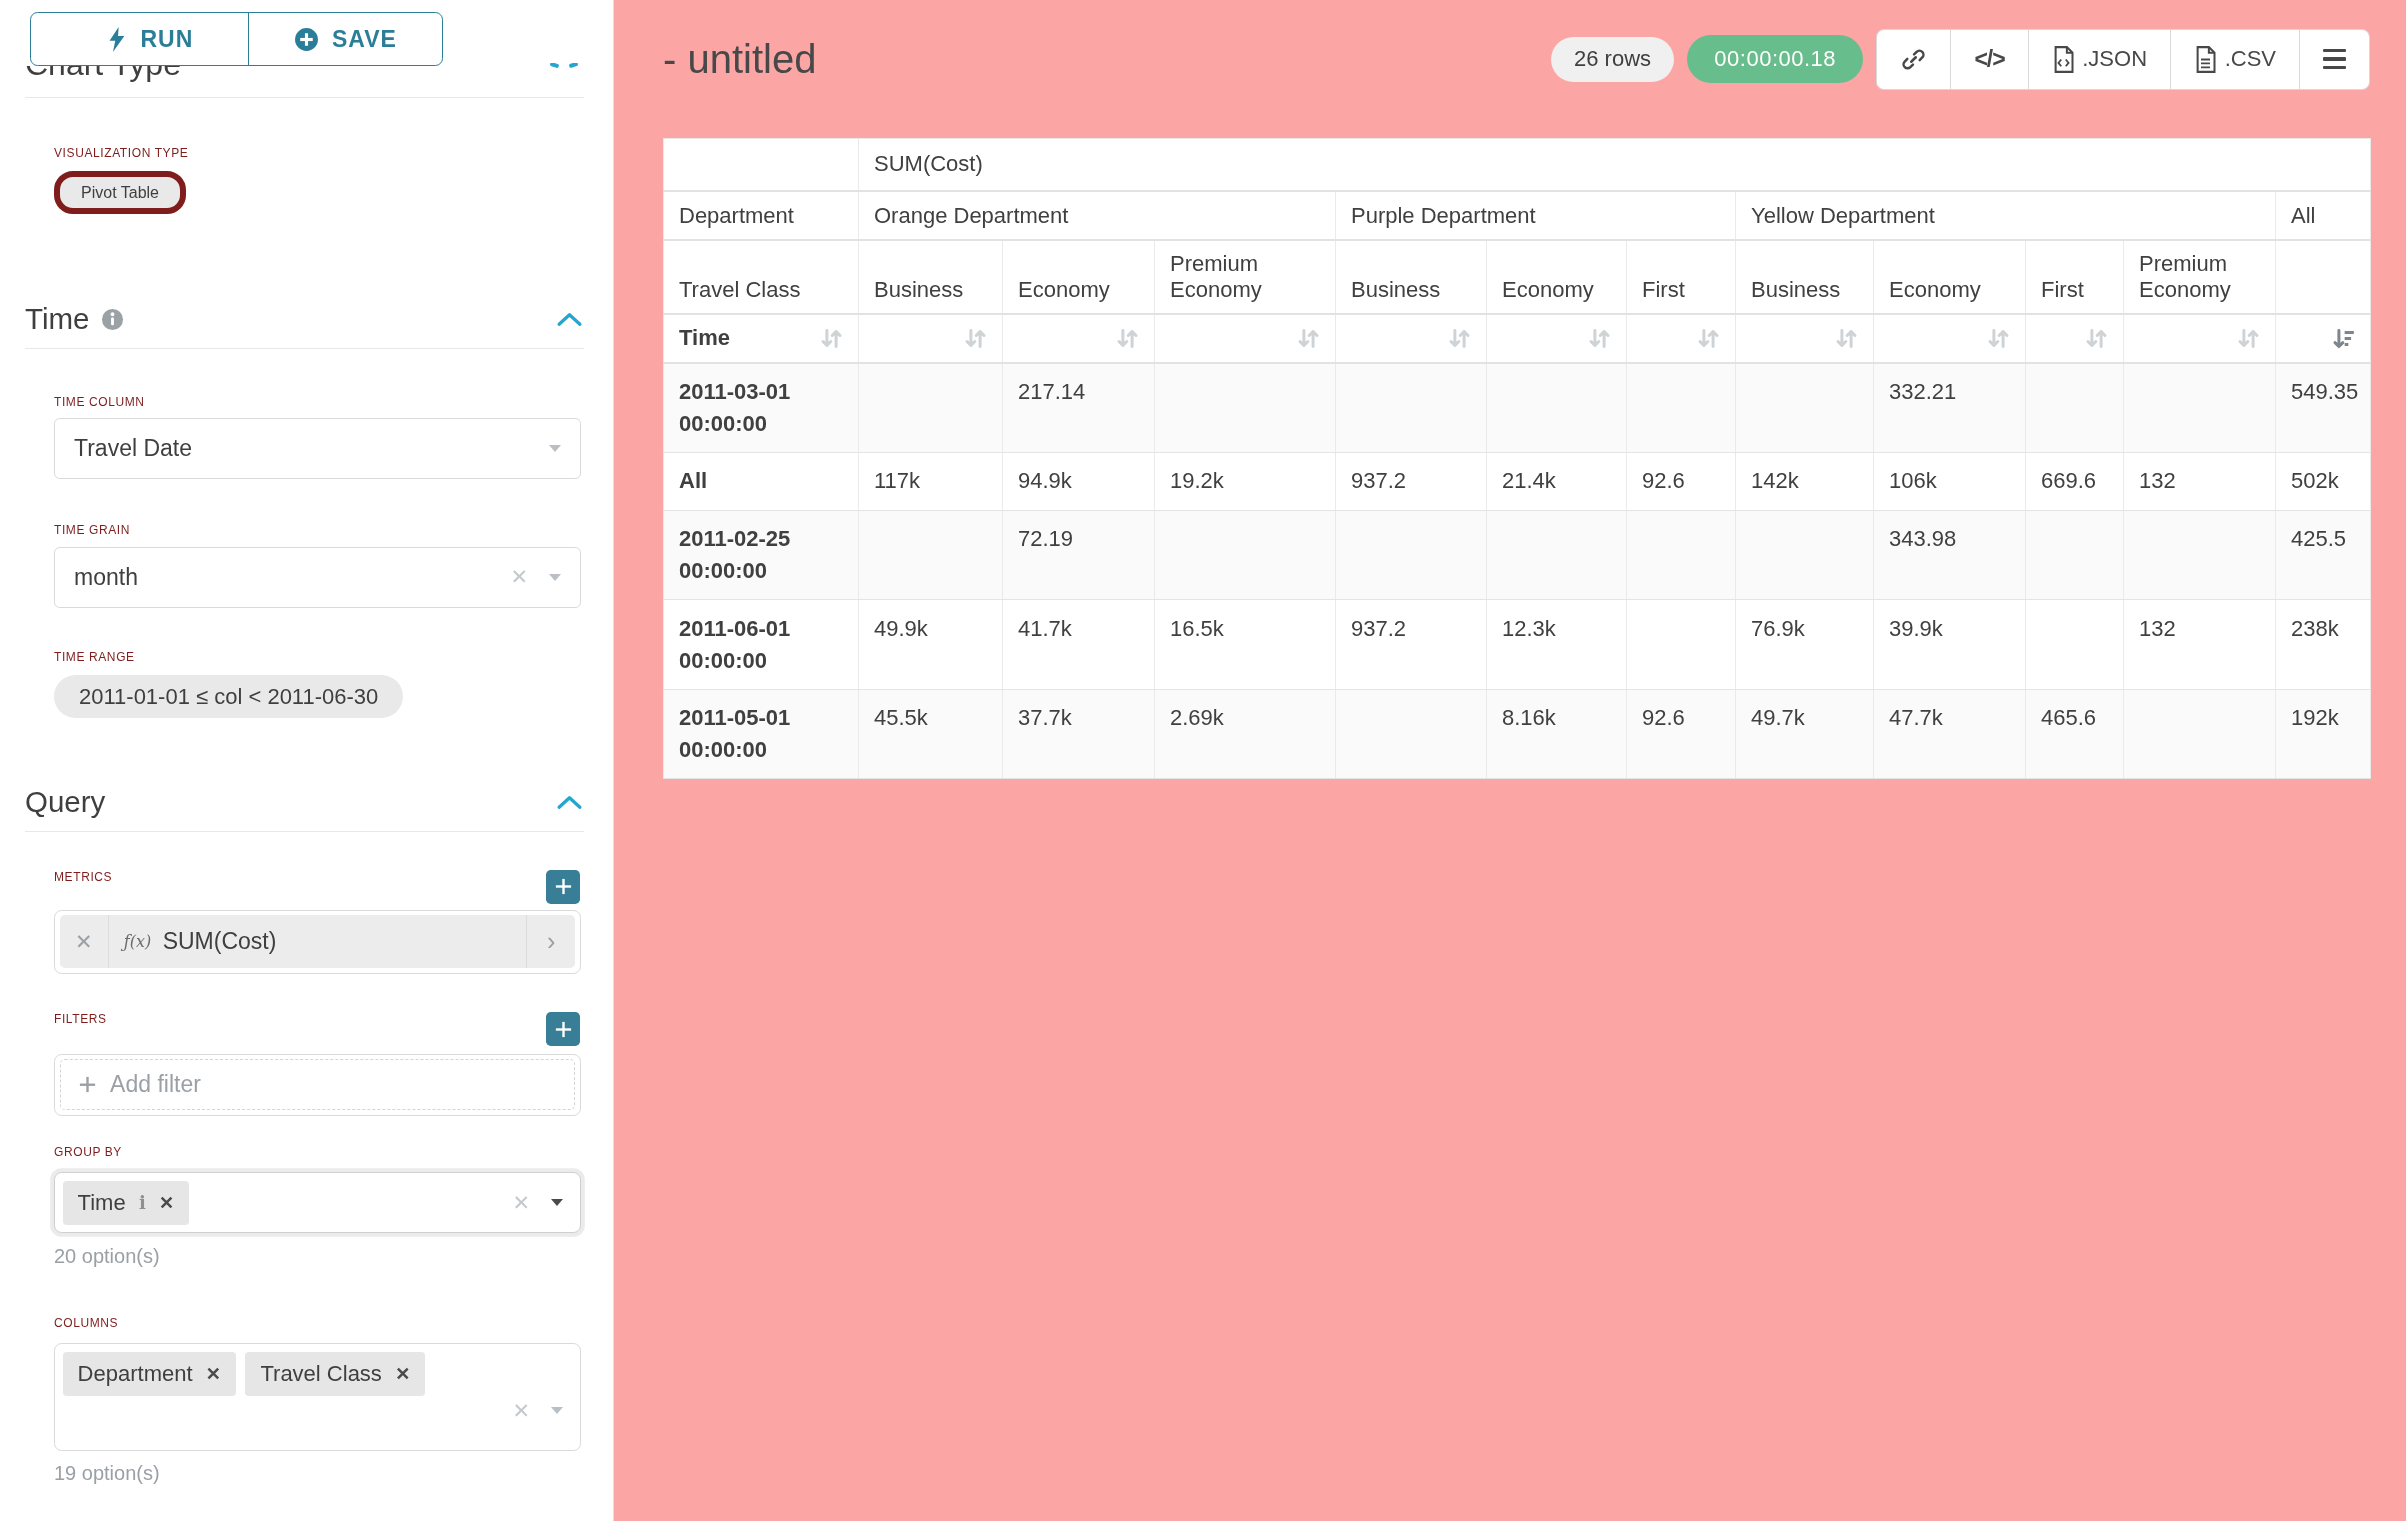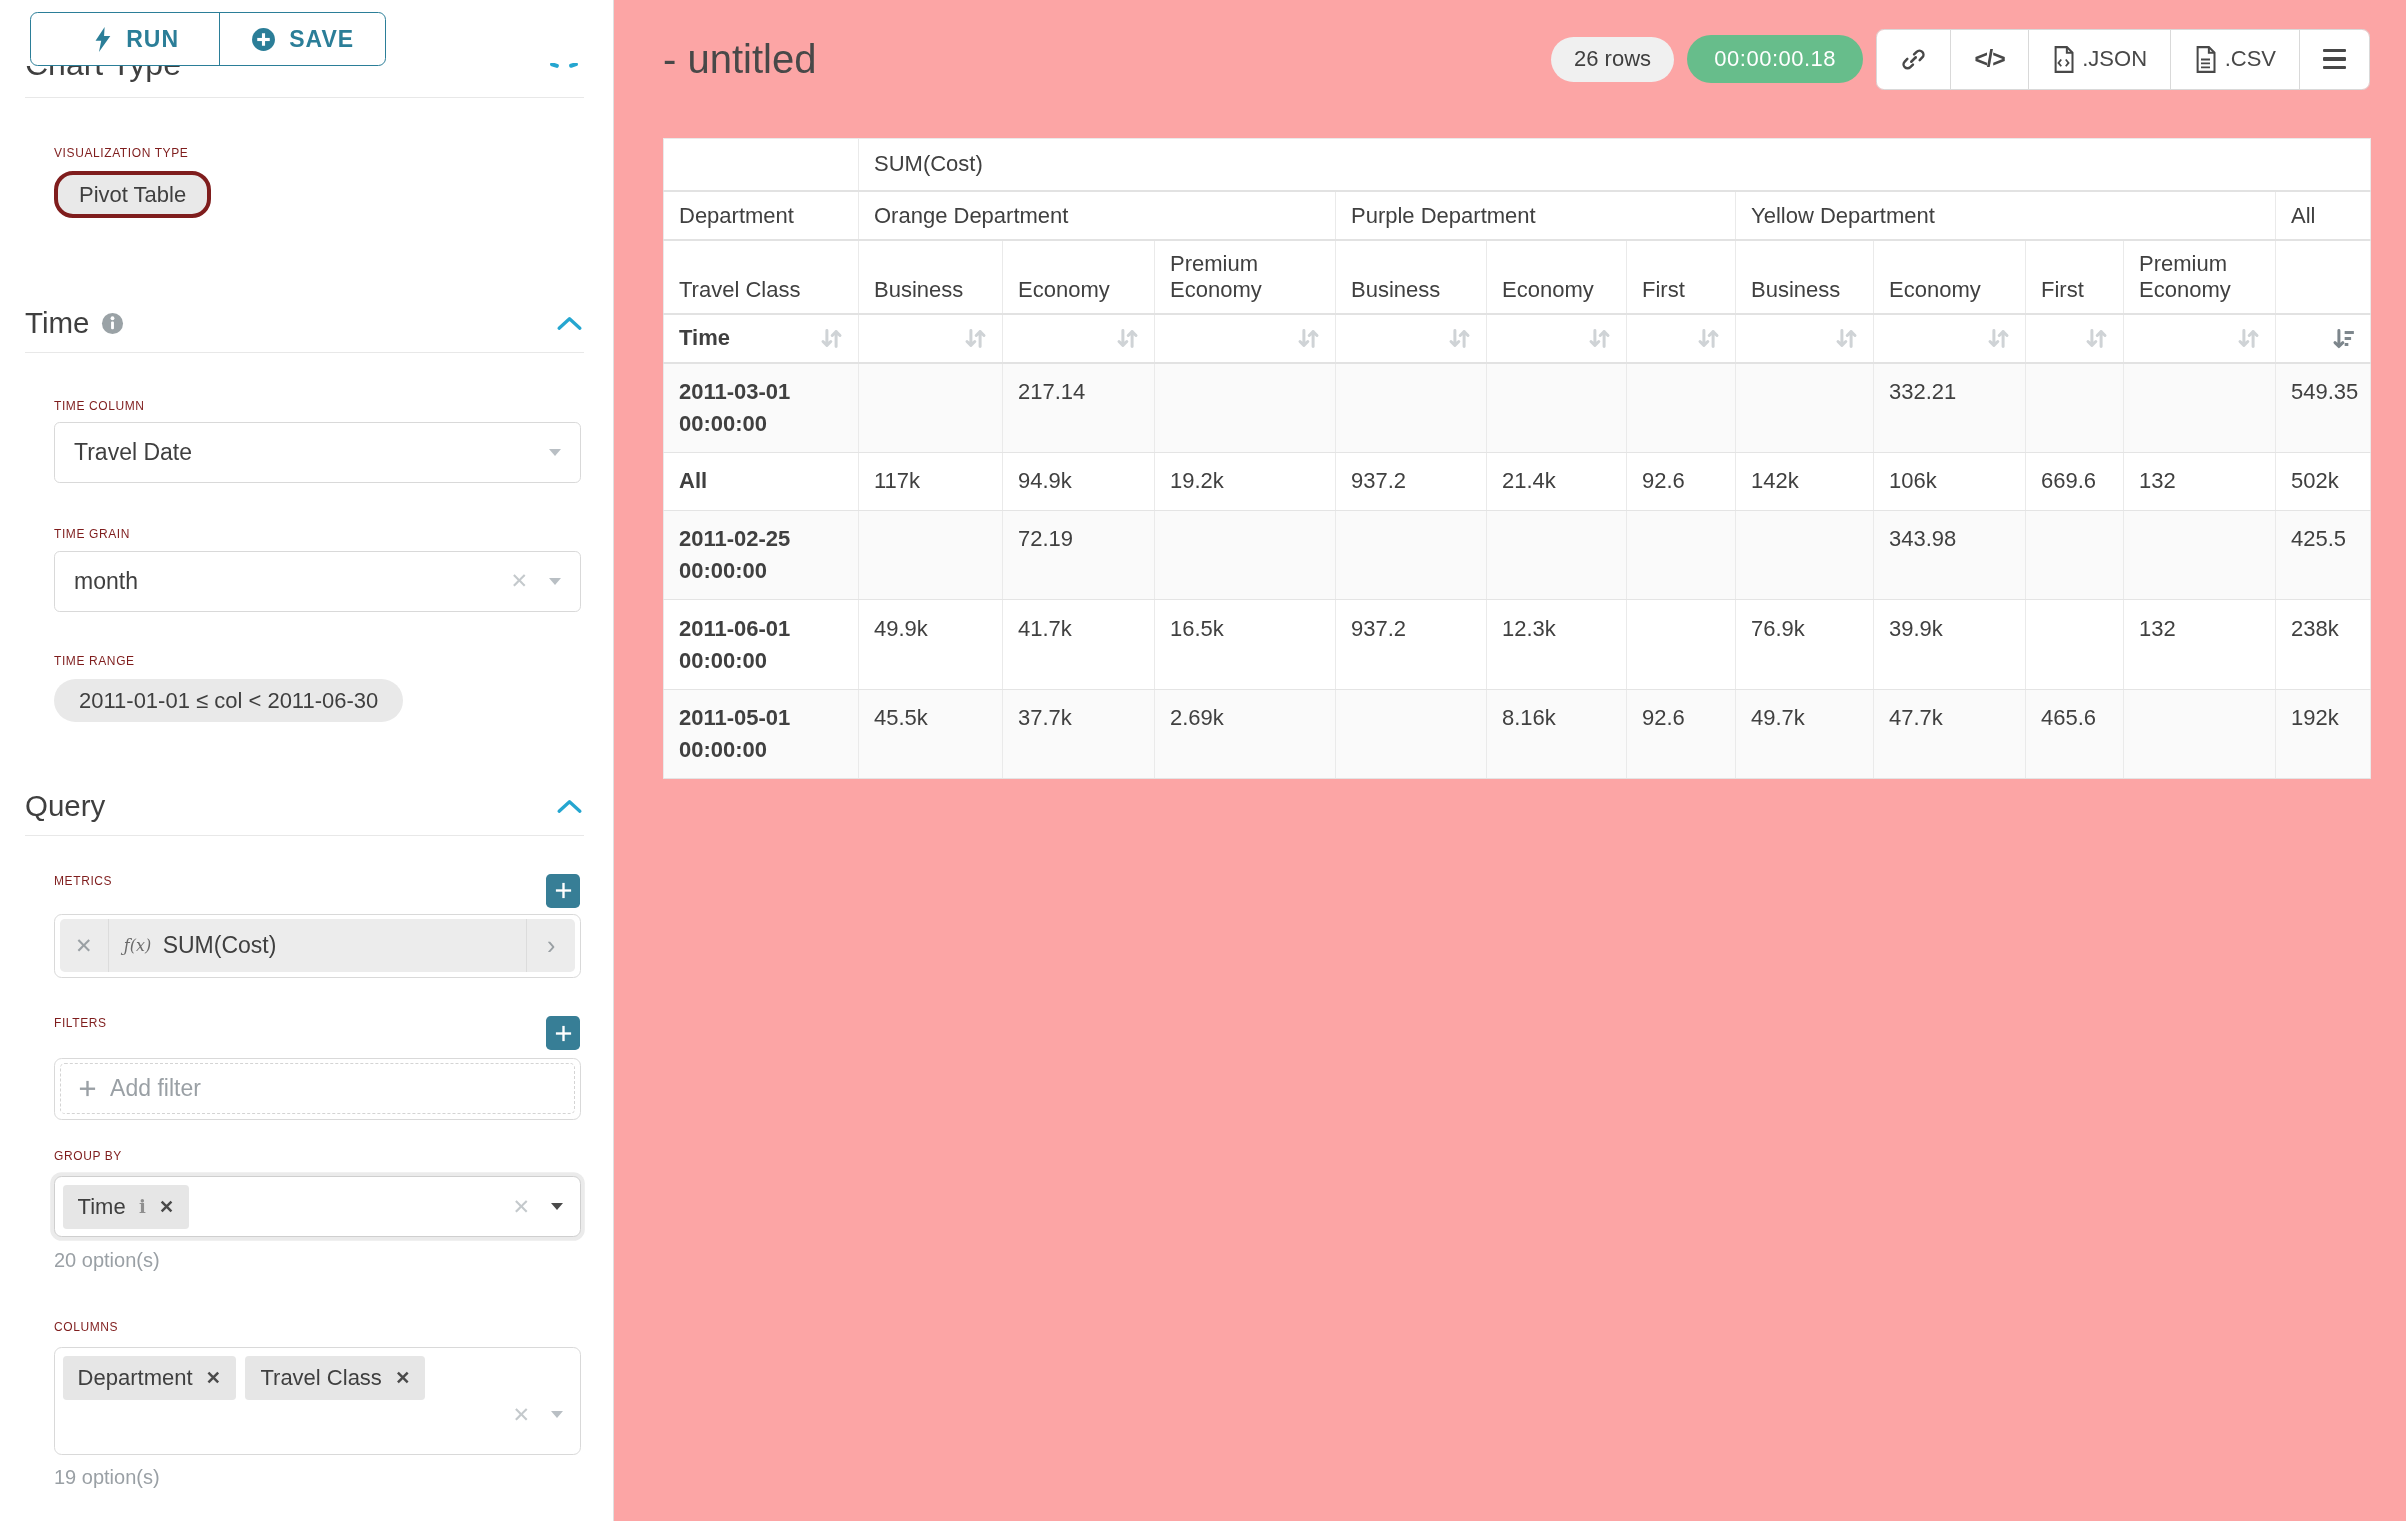--- a/index.html
+++ b/index.html
@@ -3,38 +3,38 @@
 <meta charset="utf-8">
 <style>
   * { margin:0; padding:0; box-sizing:border-box; }
   html,body { width:2406px; height:1522px; overflow:hidden; background:#fff;
               font-family:"Liberation Sans", sans-serif; color:#3f3f3f; }
   .app { display:flex; width:2406px; height:1522px; }
 
   
   .sidebar { width:614px; min-width:614px; height:1522px; background:#fff;
              border-right:1px solid #e0e0e0; position:relative; overflow:hidden; }
-  .btn-bar { margin:12.4px 0 0 30px; width:356px; height:54px; display:flex;
+  .btn-bar { margin:12.4px 0 0 30px; width:413px; height:54px; display:flex;
              border:1.4px solid #2b7e98; border-radius:7.6px; background:#fff;
              position:relative; z-index:3;padding-left:23px; }
   .btn-seg { flex:1; display:flex; align-items:center; justify-content:center; gap:13.3px;
              color:#2b7e98; font-size:23px; font-weight:700; letter-spacing:1px; cursor:pointer; }
   .btn-seg + .btn-seg { border-left:1.4px solid #2b7e98; }
   .clipped-heading { margin-left:25px; height:17px; overflow:hidden; position:relative; z-index:1; }
   .clipped-heading h2 { font-size:32px; font-weight:400; color:#3f3f3f; line-height:38px; margin-top:-21px; }
   .chev-dots { position:absolute; top:63px; left:548px; width:34px; height:5.7px; overflow:hidden; z-index:1; }
   .chev-dots span { position:absolute; top:0; width:8.6px; height:3.8px; background:#25a6d0; border-radius:1.9px; }
   .chev-dots span:first-child { left:1.9px; transform:rotate(18deg); }
   .chev-dots span:last-child { left:21px; transform:rotate(-18deg); }
   .divider { margin-left:25px; width:559px; border-top:1.9px solid #e8e8e8; }
   .div1 { margin-top:13.3px; }
   .field-label { margin:0 0 0 54px; font-size:12px; letter-spacing:0.6px; color:#7f1d1d; font-weight:400; }
   .lbl-viz { margin-top:48px; }
-  .viz-pill { margin:11.4px 0 0 54px; display:inline-block; background:#e9e9e9; border:4px solid #7f1d1d;
-              color:#3f3f3f; font-size:22px; padding:6.7px 21px; border-radius:19px; }
+  .viz-pill { margin:11.4px 0 0 54px; display:inline-block; background:#e9e9e9; border:6px solid #7f1d1d;
+              color:#3f3f3f; font-size:16px; padding:6.7px 21px; border-radius:19px; }
   .sec-head { margin:0 30px 0 25px; display:flex; align-items:center; }
   .sec-head h2 { font-size:29.5px; font-weight:400; color:#3f3f3f; }
   .sec-head .info { margin-left:11.4px; }
   .sec-head .chev { margin-left:auto; cursor:pointer; }
   .sh-time { margin-top:88px; }
   .sh-query { margin-top:67px; }
   .sec-head + .divider { margin-top:11.4px; }
   .lbl-tcol { margin-top:46px; }
   .select { margin:9.5px 0 0 54px; width:527px; height:61px; border:1px solid #d9d9d9; border-radius:5.7px;
             background:#fff; display:flex; align-items:center; padding:0 19px; font-size:23px; color:#3f3f3f; }

